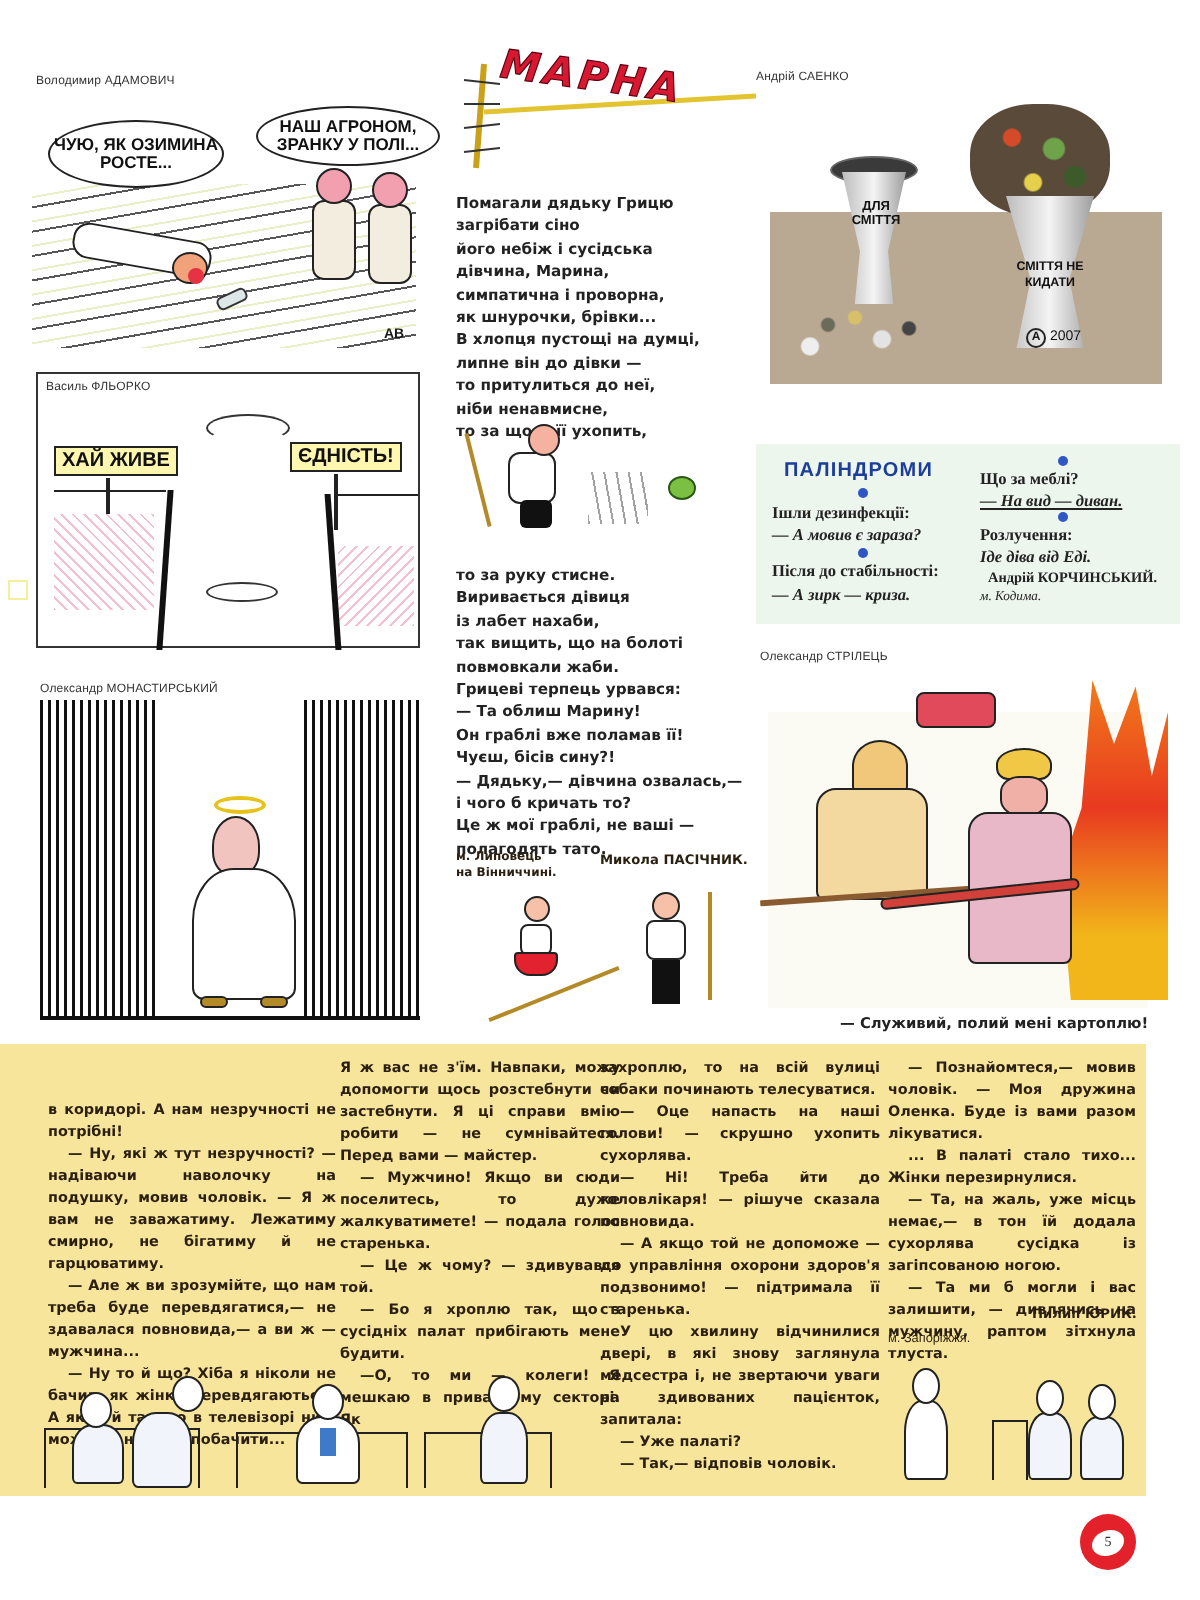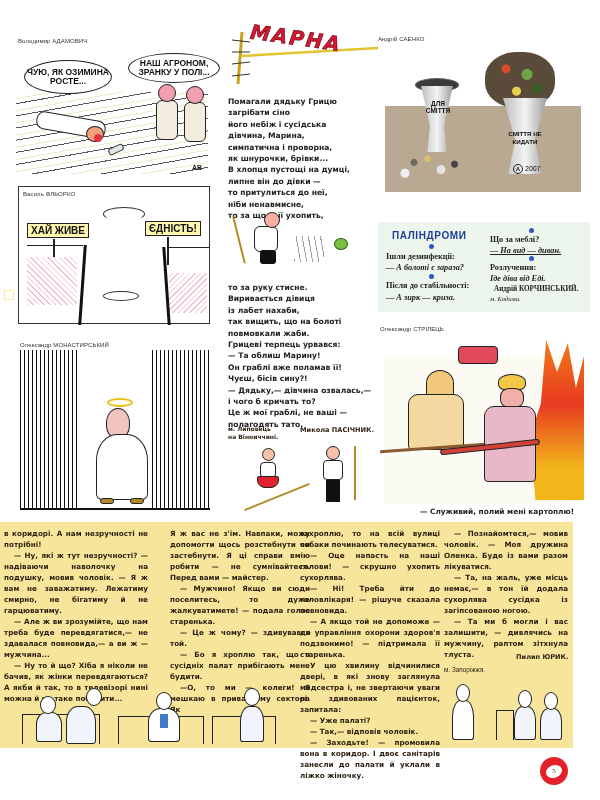--- a/index.html
+++ b/index.html
@@ -180,21 +180,21 @@
   <div class="abs" style="left:148px;top:50px;width:2px;height:28px;background:#222;"></div>
   <div class="abs" style="left:84px;top:20px;width:42px;height:14px;border:1.1px solid #333;border-radius:50%;border-bottom-color:transparent;"></div>
   <div class="abs" style="left:84px;top:104px;width:36px;height:10px;border:1.1px solid #333;border-radius:50%;"></div>
 </div>
 <div class="abs" style="left:4px;top:290px;width:10px;height:10px;border:1px solid #f5ef9a;"></div>
 
 <div id="pal" class="abs">
   <div class="abs pal-head" style="left:14px;top:8px;">ПАЛІНДРОМИ</div>
   <div class="dot" style="left:51px;top:22px;"></div>
   <div class="abs pal-q" style="left:8px;top:30px;">Ішли дезинфекції:</div>
-  <div class="abs pal-a" style="left:8px;top:41px;">— А болоті є зараза?</div>
+  <div class="abs pal-a" style="left:8px;top:41px;">— А мовив є зараза?</div>
   <div class="dot" style="left:51px;top:52px;"></div>
   <div class="abs pal-q" style="left:8px;top:59px;">Після до стабільності:</div>
   <div class="abs pal-a" style="left:8px;top:71px;">— А зирк — криза.</div>
 
   <div class="dot" style="left:151px;top:6px;"></div>
   <div class="abs pal-q" style="left:112px;top:13px;">Що за меблі?</div>
   <div class="abs pal-a" style="left:112px;top:24px;text-decoration:underline;">— На вид — диван.</div>
   <div class="dot" style="left:151px;top:34px;"></div>
   <div class="abs pal-q" style="left:112px;top:41px;">Розлучення:</div>
   <div class="abs pal-a" style="left:112px;top:52px;">Іде діва від Еді.</div>
@@ -225,45 +225,45 @@
   <div class="abs" style="left:0;top:110px;width:120px;height:3px;background:#8a5a30;transform:rotate(-4deg);"></div>
 
   <div class="abs" style="left:118px;top:38px;width:28px;height:16px;background:#f0c846;border:1.2px solid #222;border-radius:50% 50% 6px 6px;"></div>
   <div class="abs" style="left:120px;top:52px;width:24px;height:20px;background:#f0b0a8;border:1.2px solid #222;border-radius:40%;"></div>
   <div class="abs" style="left:104px;top:70px;width:52px;height:76px;background:#e8b8c8;border:1.2px solid #222;border-radius:10px 10px 4px 4px;"></div>
   <div class="abs" style="left:60px;top:108px;width:100px;height:6px;background:#d2403a;border:1px solid #222;border-radius:3px;transform:rotate(-6deg);"></div>
 </div>
 <div class="abs caption" style="left:420px;top:507px;">— Служивий, полий мені картоплю!</div>
 
 <div id="story" class="abs">
-  <div class="col" style="left:4px;width:144px;">
+  <div class="col" style="left:24px;width:144px;margin-top:21px;">
     <p>в коридорі. А нам незручності не потрібні!</p>
     <p class="ind">— Ну, які ж тут незручності? — надіваючи наволочку на подушку, мовив чоловік. — Я ж вам не заважатиму. Лежатиму смирно, не бігатиму й не гарцюватиму.</p>
     <p class="ind">— Але ж ви зрозумійте, що нам треба буде перевдягатися,— не здавалася повновида,— а ви ж — мужчина...</p>
     <p class="ind">— Ну то й що? Хіба я ніколи не бачив, як жінки перевдягаються? А якби й так, то в телевізорі нині можна й не таке побачити...</p>
   </div>
   <div class="col" style="left:158px;width:140px;margin-left:12px;">
     <p>Я ж вас не з'їм. Навпаки, можу допомогти щось розстебнути чи застебнути. Я ці справи вмію робити — не сумнівайтеся. Перед вами — майстер.</p>
     <p class="ind">— Мужчино! Якщо ви сюди поселитесь, то дуже жалкуватимете! — подала голос старенька.</p>
     <p class="ind">— Це ж чому? — здивувався той.</p>
     <p class="ind">— Бо я хроплю так, що з сусідніх палат прибігають мене будити.</p>
     <p class="ind">—О, то ми — колеги! Я мешкаю в приватному секторі. Як</p>
   </div>
   <div class="col" style="left:300px;width:140px;">
     <p>захроплю, то на всій вулиці собаки починають телесуватися.</p>
     <p class="ind">— Оце напасть на наші голови! — скрушно ухопить сухорлява.</p>
     <p class="ind">— Ні! Треба йти до головлікаря! — рішуче сказала повновида.</p>
     <p class="ind">— А якщо той не допоможе — до управління охорони здоров'я подзвонимо! — підтримала її старенька.</p>
     <p class="ind">У цю хвилину відчинилися двері, в які знову заглянула медсестра і, не звертаючи уваги на здивованих пацієнток, запитала:</p>
     <p class="ind">— Уже палаті?</p>
     <p class="ind">— Так,— відповів чоловік.</p>
-    <p class="ind">— Заходьте! — промовила вона в коридор. І двоє санітарів занесли до палати й уклали в ліжко жіночку.</p>
   </div>
   <div class="col" style="left:444px;width:124px;">
     <p class="ind">— Познайомтеся,— мовив чоловік. — Моя дружина Оленка. Буде із вами разом лікуватися.</p>
+    <p class="ind">... В палаті стало тихо... Жінки перезирнулися.</p>
     <p class="ind">— Та, на жаль, уже місць немає,— в тон їй додала сухорлява сусідка із загіпсованою ногою.</p>
     <p class="ind">— Та ми б могли і вас залишити, — дивлячись на мужчину, раптом зітхнула тлуста.</p>
   </div>
   <div class="abs sig" style="left:516px;top:131px;">Пилип ЮРИК.</div>
   <div class="abs town" style="left:444px;top:144px;">м. Запоріжжя.</div>
 
   <div class="abs" style="left:0;top:160px;width:300px;height:66px;">
     <div class="bed" style="left:22px;top:32px;width:78px;height:30px;"></div>
     <div class="person" style="left:36px;top:30px;width:26px;height:30px;"></div>
     <div class="head" style="left:40px;top:14px;width:16px;height:18px;"></div>

